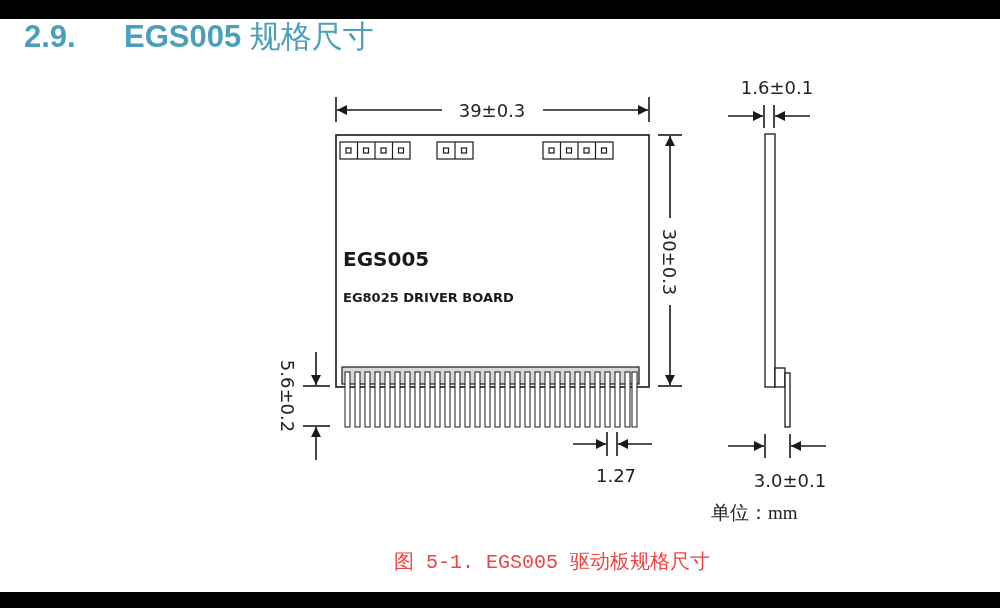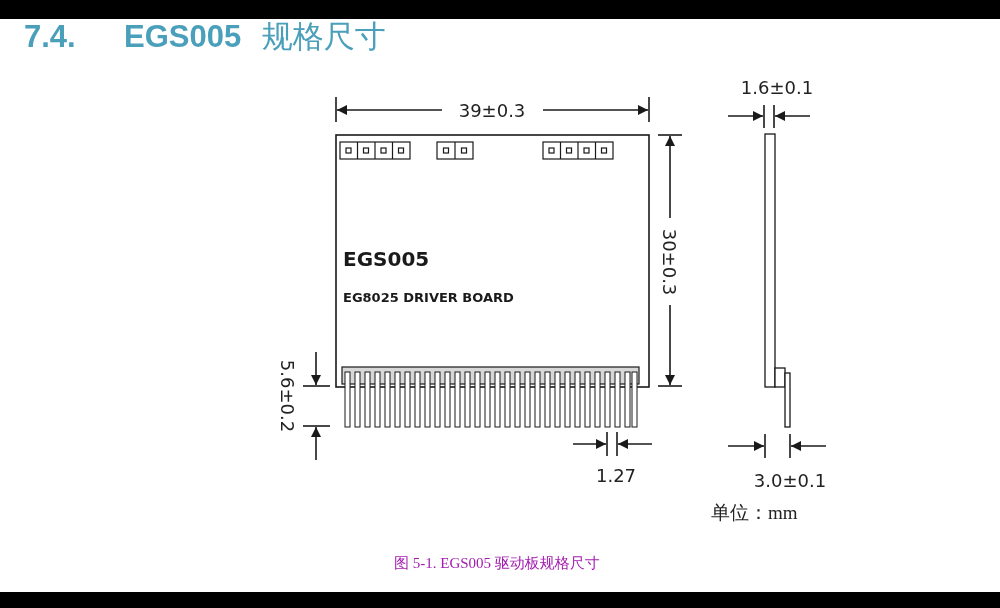--- a/index.html
+++ b/index.html
@@ -8,40 +8,40 @@
     background: #ffffff;
     font-family: "Liberation Sans", "DejaVu Sans", sans-serif;
   }
   .bar-top { position: absolute; left: 0; top: 0; width: 1000px; height: 19px; background: #000; }
   .bar-bottom { position: absolute; left: 0; top: 592px; width: 1000px; height: 16px; background: #000; }
   .heading {
     position: absolute; left: 24px; top: 17px; height: 40px; line-height: 40px;
     color: #4a9fba; font-size: 31px; font-weight: bold; white-space: nowrap;
   }
   .heading .num { display: inline-block; width: 100px; }
-  .heading .cn { font-weight: normal; margin-left: 12px; }
+  .heading .cn { font-weight: normal; }
   svg.drawing { position: absolute; left: 0; top: 0; }
   .dimtext { font-family: "DejaVu Sans", sans-serif; font-size: 18px; fill: #222; }
   .boardtext { font-family: "DejaVu Sans", sans-serif; fill: #1a1a1a; font-weight: bold; }
   .caption {
     position: absolute; left: 394px; top: 548px; height: 30px; line-height: 30px;
-    color: #a21caf; font-size: 15px; white-space: nowrap; font-family: Liberation Serif, serif;
+    color: #ef4444; font-size: 20px; white-space: nowrap; font-family: Liberation Mono, monospace;
   }
   .unit {
     position: absolute; left: 711px; top: 500px; height: 26px; line-height: 26px;
     font-size: 19px; color: #222; white-space: nowrap; font-family: Liberation Serif, serif;
   }
 </style>
 </head>
 <body>
 
 <div class="bar-top"></div>
 
 <div class="heading">
-  <span class="num">7.4.</span><span>EGS005</span> <span class="cn">规格尺寸</span>
+  <span class="num">2.9.</span><span>EGS005</span> <span class="cn">规格尺寸</span>
 </div>
 
 <svg class="drawing" width="1000" height="608" viewBox="0 0 1000 608">
   <defs>
     <marker id="ah" viewBox="0 0 10 10" refX="10" refY="5" markerWidth="14" markerHeight="10" orient="auto-start-reverse" markerUnits="userSpaceOnUse">
       <path d="M0,0 L10,5 L0,10 z" fill="#1a1a1a"></path>
     </marker>
   </defs>
 
   <g>

